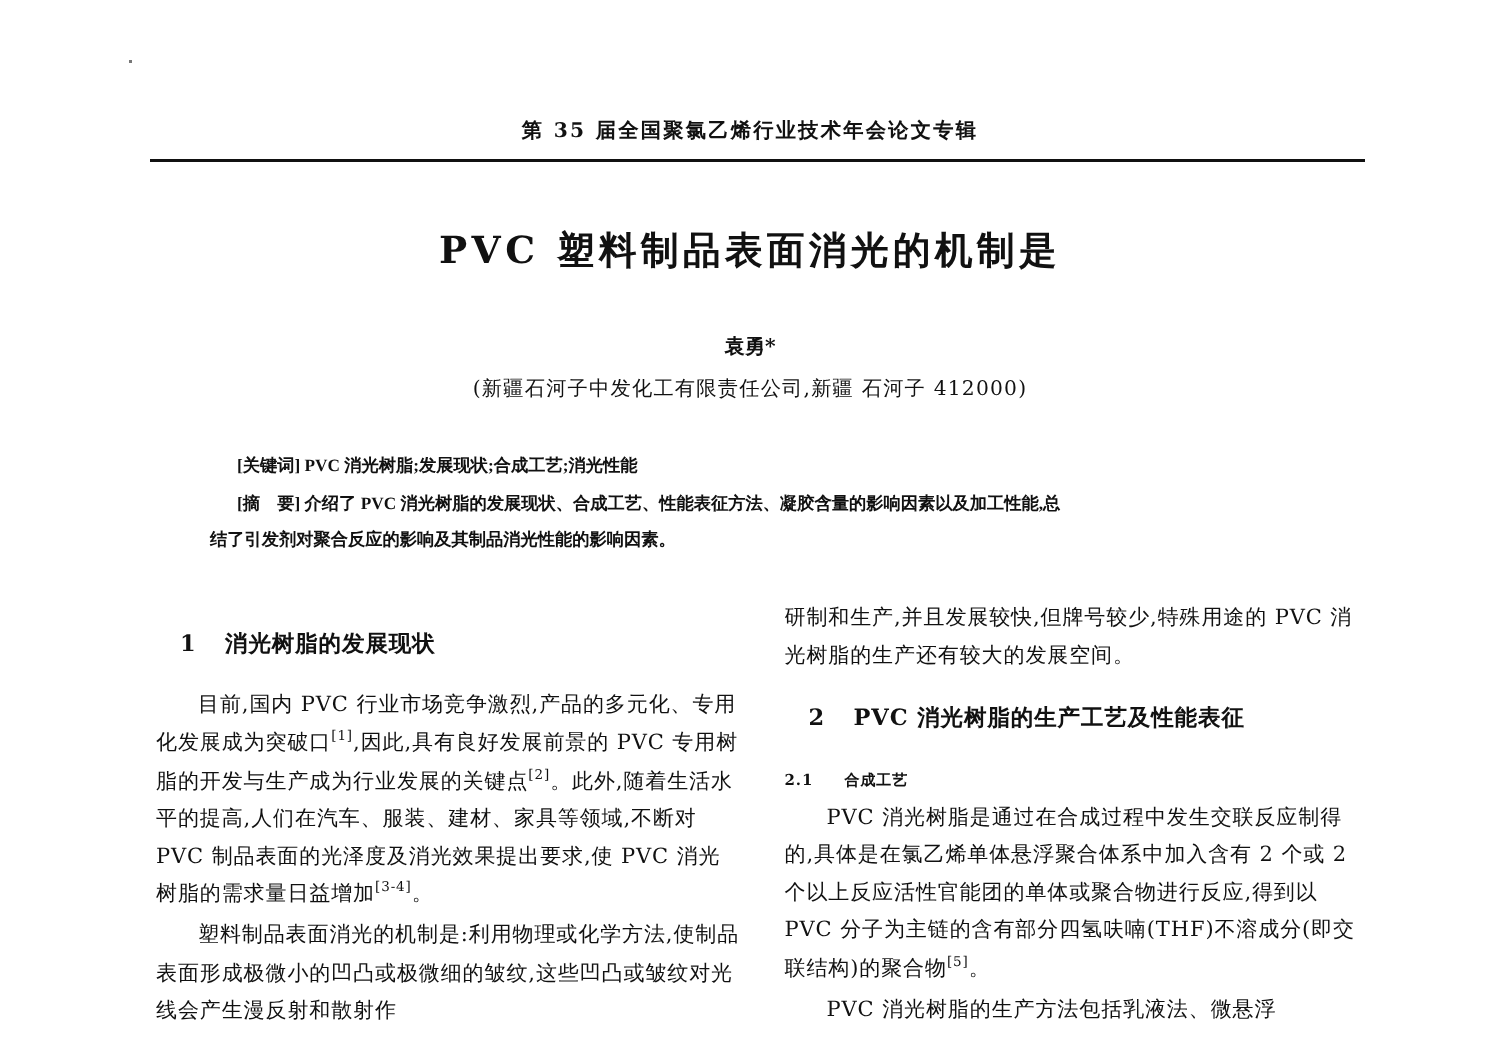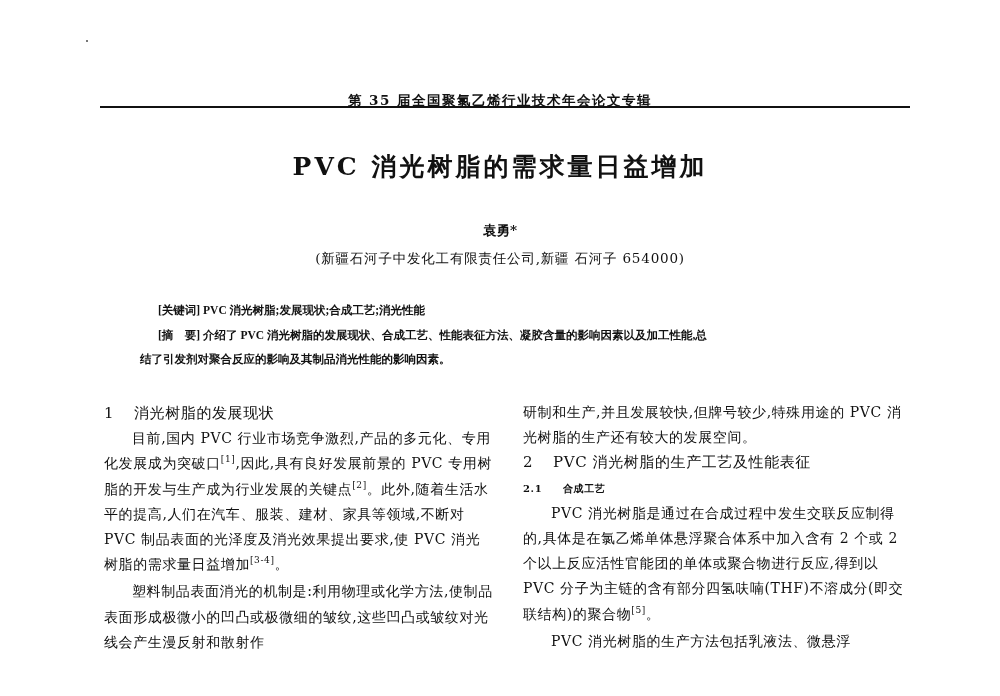--- a/index.html
+++ b/index.html
@@ -1,51 +1,51 @@
 <!DOCTYPE html>
 <html><head>
 <meta charset="utf-8">
 <style>
   html, body { margin:0; padding:0; background:#ffffff; }
   body { width:1000px; height:696px; position:relative; overflow:hidden;
          font-family:"DejaVu Serif", "Liberation Serif", serif; color:#111; }
   .abs { position:absolute; }
   .dot { left:86px; top:40px; width:2px; height:2px; background:#777; }
   .running-header { left:0; width:1000px; top:78px; text-align:center; font-size:13.5px;
-         font-weight:bold; letter-spacing:1.5px;margin-top:14px; }
+         font-weight:bold; letter-spacing:1.5px; }
   .rule { left:100px; width:810px; top:106px; height:2px; background:#111; }
   .title { left:0; width:1000px; top:150px; text-align:center; font-size:25px; font-weight:bold;
          letter-spacing:3px; }
   .author { left:0; width:1000px; top:222px; text-align:center; font-size:13.5px; font-weight:bold; }
   .affil { left:0; width:1000px; top:250px; text-align:center; font-size:13.5px; letter-spacing:0.8px; }
   .meta { font-size:11.5px; font-family:Liberation Serif, serif; font-weight:bold; }
   .kw { left:158px; top:303px; }
   .ab1 { left:158px; top:328px; }
   .ab2 { left:140px; top:352px; }
   .col { width:390px; font-size:14px; line-height:25.2px; letter-spacing:0.6px; }
   .col p { margin:0; }
   .col .ind { text-indent:28px; }
-  .col h2 { margin:0; font-size:15px; font-weight:normal; }
+  .col h2 { margin:16px; font-size:15px; font-weight:bold; }
   .col h3 { margin:0; font-size:10px; font-weight:bold; }
   .left { left:104px; top:401px; }
   .right { left:523px; top:400px; }
   sup { font-size:9px; line-height:0; vertical-align:6px; }
   .num { display:inline-block; width:30px; }
 </style>
 </head>
 <body>
 
 <div class="abs dot"></div>
 
 <div class="abs running-header">第 35 届全国聚氯乙烯行业技术年会论文专辑</div>
 <div class="abs rule"></div>
 
-<div class="abs title">PVC 消光树脂的需求量日益增加</div>
+<div class="abs title">PVC 塑料制品表面消光的机制是</div>
 <div class="abs author">袁勇*</div>
-<div class="abs affil">(新疆石河子中发化工有限责任公司,新疆 石河子 654000)</div>
+<div class="abs affil">(新疆石河子中发化工有限责任公司,新疆 石河子 412000)</div>
 
 <div class="abs meta kw">
   <span>[关键词]</span><span> PVC 消光树脂;发展现状;合成工艺;消光性能</span>
 </div>
 <div class="abs meta ab1">
   <span>[摘　要]</span><span> 介绍了 PVC 消光树脂的发展现状、合成工艺、性能表征方法、凝胶含量的影响因素以及加工性能,总</span>
 </div>
 <div class="abs meta ab2">结了引发剂对聚合反应的影响及其制品消光性能的影响因素。</div>
 
 <div class="abs col left">

